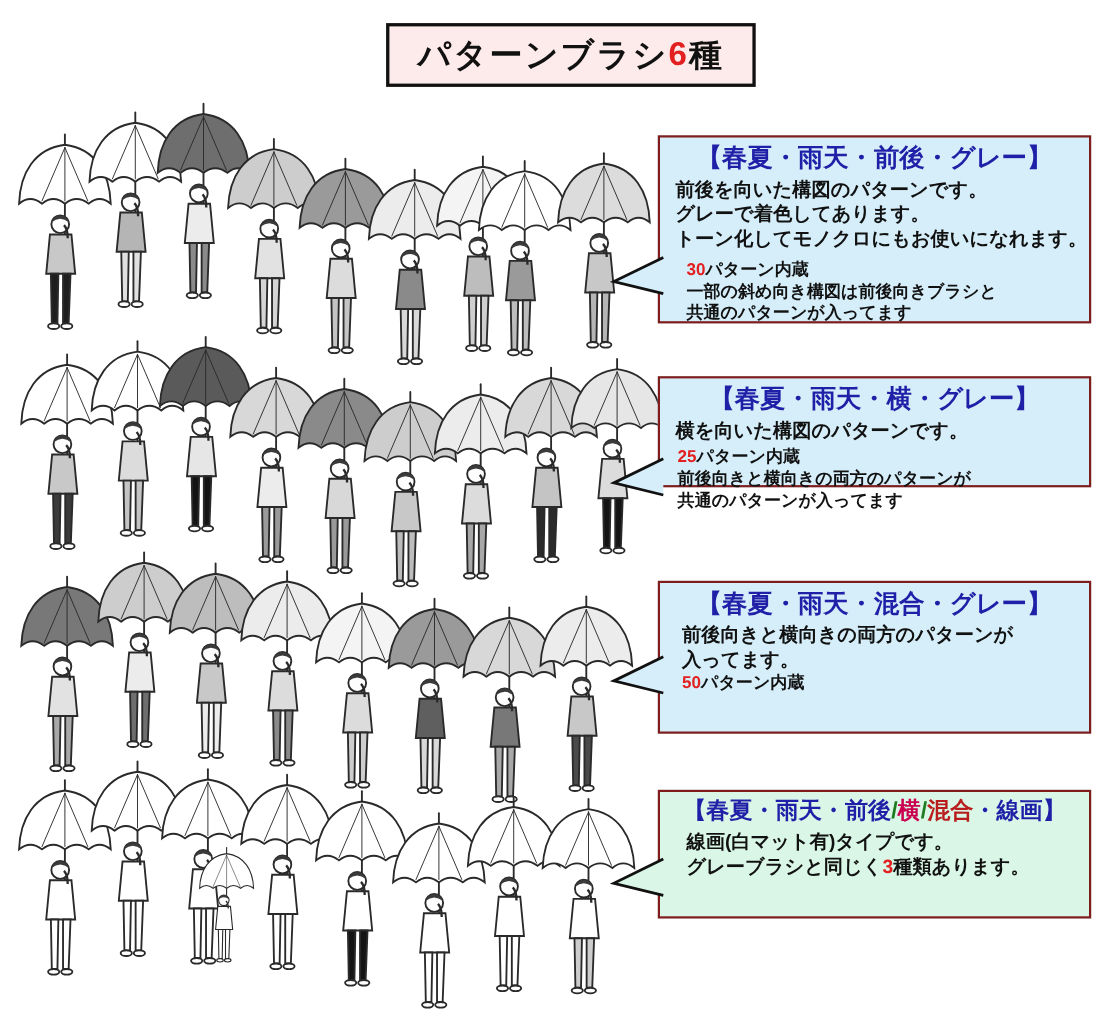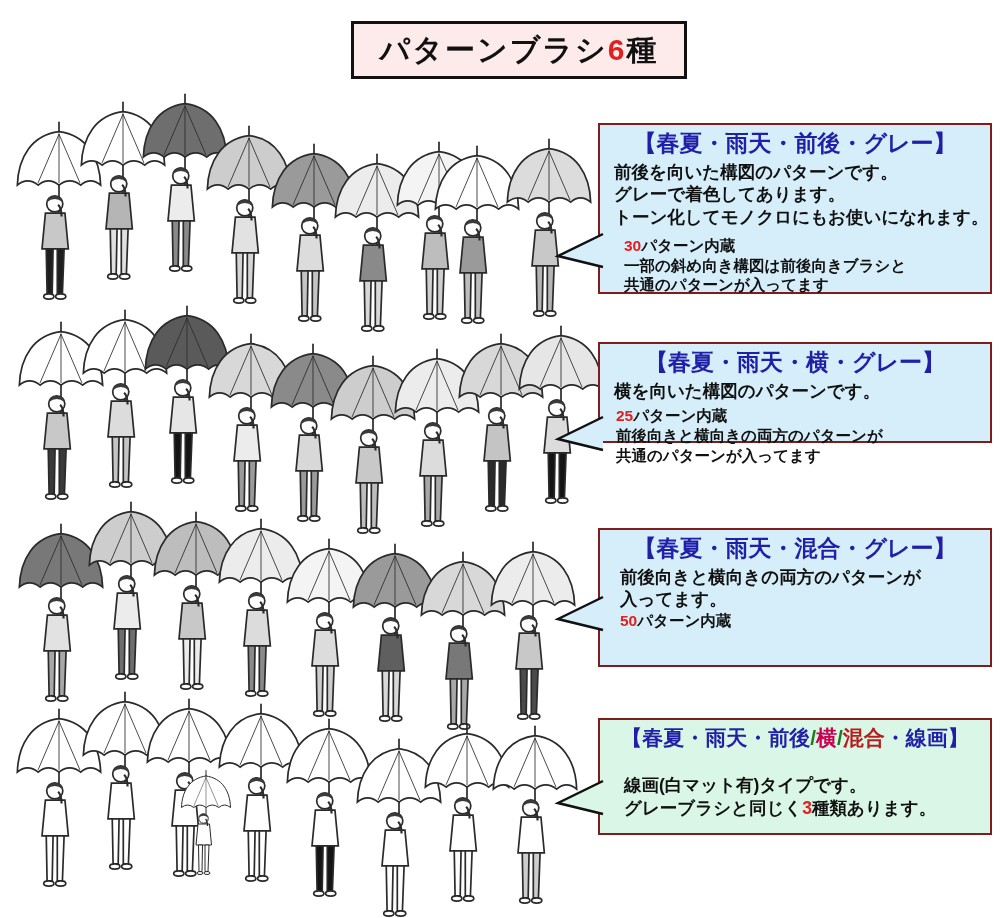--- a/index.html
+++ b/index.html
@@ -159,19 +159,19 @@
       <div style="font-size:15.5px;"><span class="c-red">50</span><span>パターン内蔵</span></div>
     </div>
   </div>
 
   <div class="callout mint" style="top:718px;height:117px;">
     <svg class="tail" style="top:58px;" viewBox="0 0 50 40">
       <polygon points="48,3 3,25 48,36" fill="#d9f6e6"></polygon>
       <path d="M48 3 L3 25 L48 36" fill="none" stroke="#111" stroke-width="2.5"></path>
     </svg>
     <div class="co-heading small"><span class="c-blue">【春夏・雨天・前後</span><span class="c-green">/</span><span class="c-crimson">横</span><span class="c-green">/</span><span class="c-brown">混合</span><span class="c-blue">・線画】</span></div>
-    <div class="co-body" style="padding-left:18px;margin-top:24px;">
+    <div class="co-body" style="padding-left:18px;margin-top:4px;">
       <div>線画(白マット有)タイプです。</div>
       <div><span>グレーブラシと同じく</span><span class="c-red">3</span><span>種類あります。</span></div>
     </div>
   </div>
 
 </div>
 
 </body></html>

